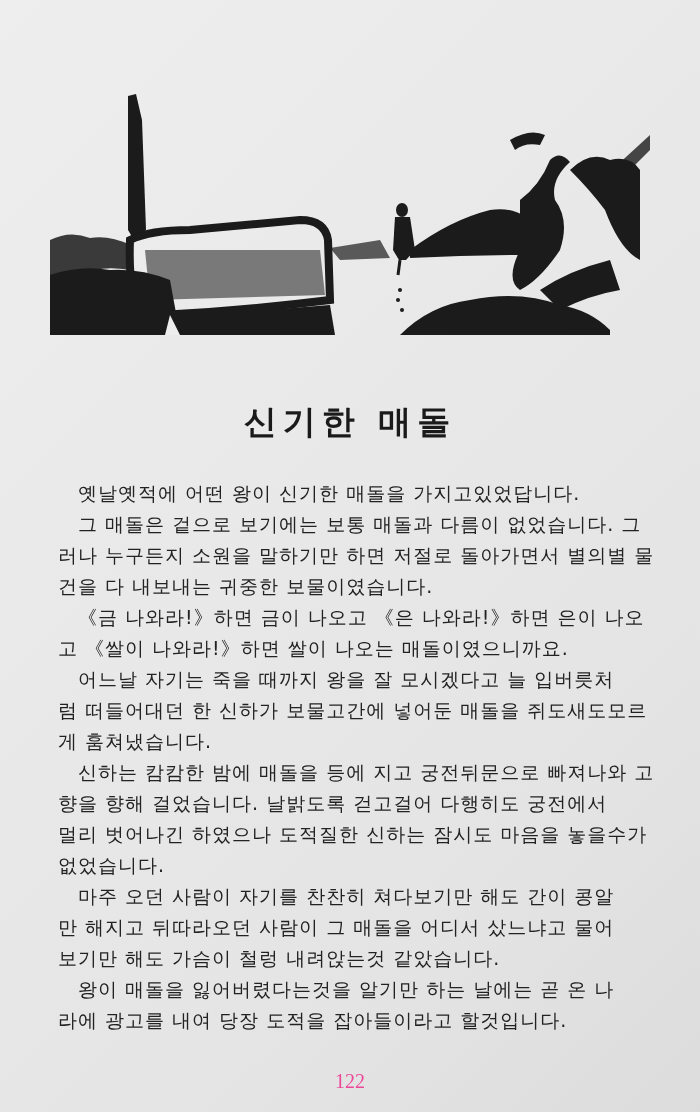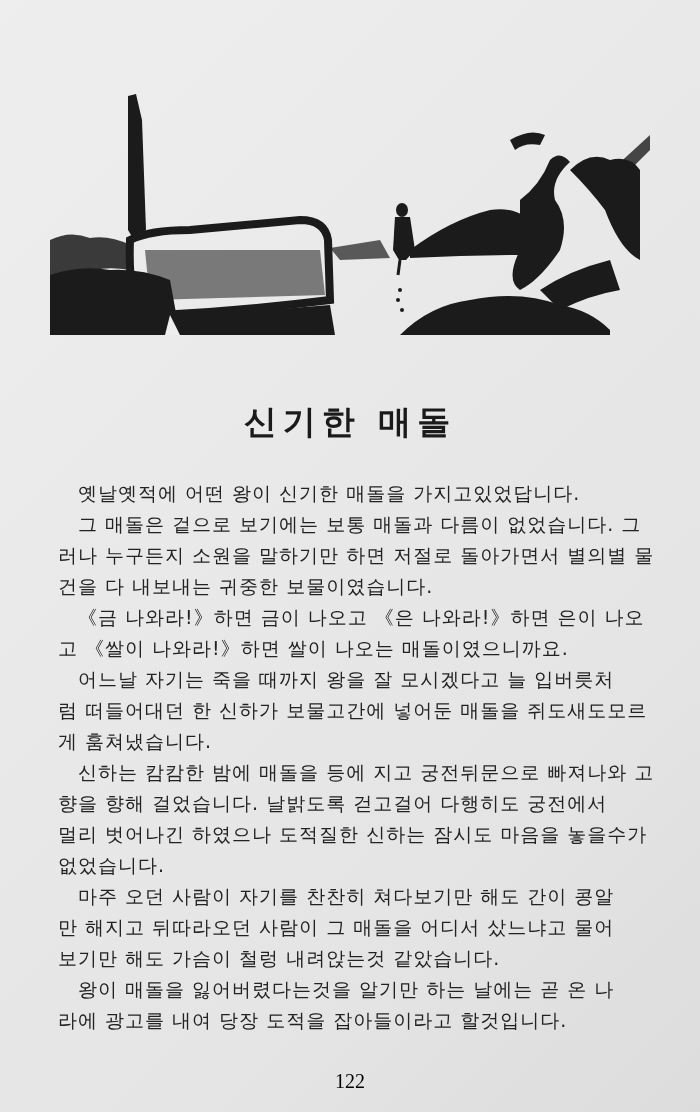--- a/index.html
+++ b/index.html
@@ -24,21 +24,21 @@
     }
     .para { margin: 0; }
     .line {
       display: block; font-size: 19px; line-height: 31px; white-space: nowrap;
       letter-spacing: 1px; color: #222;
     }
     .indent { padding-left: 20px; }
     .para + .para { margin-top: 0; }
     .page-number {
       position: absolute; top: 1070px; left: 0; width: 700px; text-align: center;
-      font-family: "Liberation Serif", "DejaVu Serif", serif; font-size: 20px; color: #000000;
+      font-family: "Liberation Serif", "DejaVu Serif", serif; font-size: 20px; color: #ec4899;
     }
   </style>
 </head>
 <body>
 
 <div class="page">
 
   <svg class="illustration" viewBox="0 0 620 245" xmlns="http://www.w3.org/2000/svg">
     <g fill="#1b1b1b">
 

